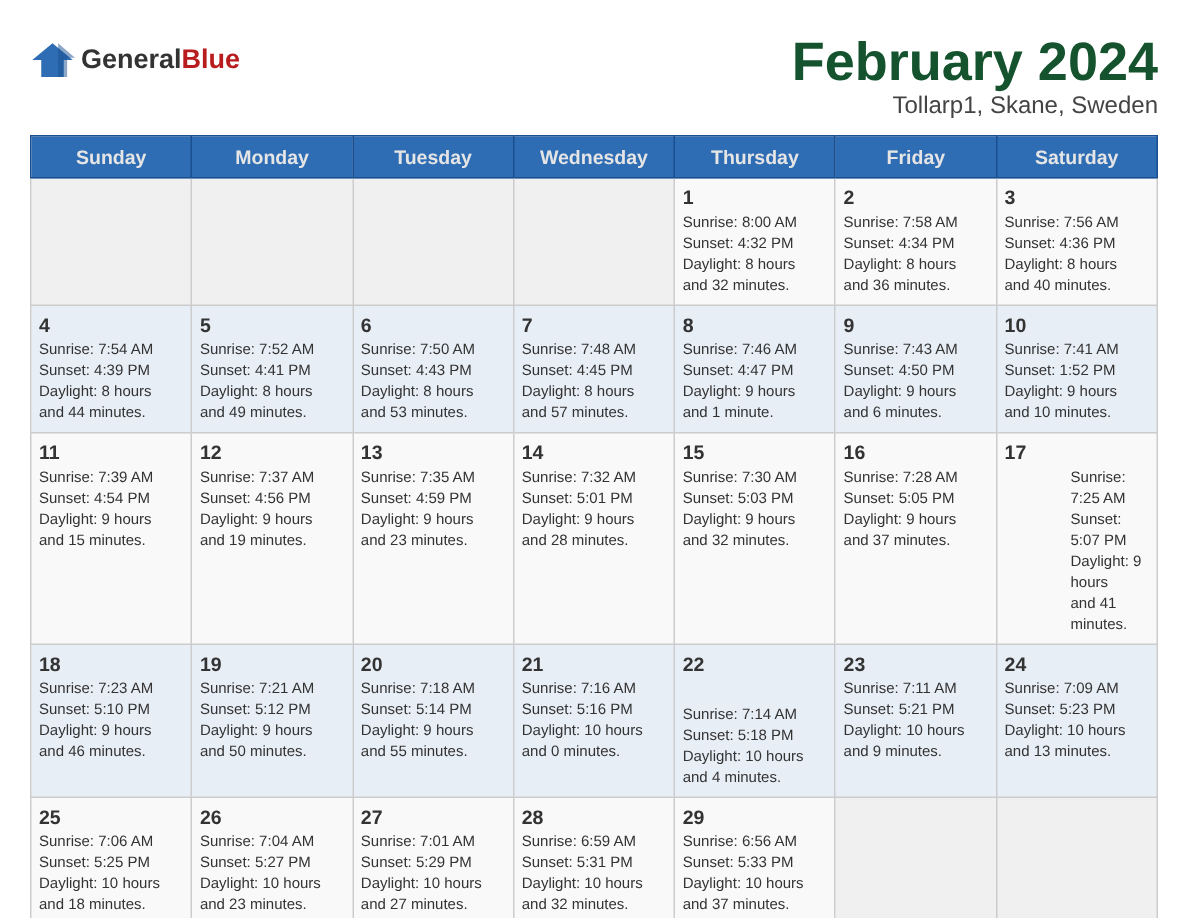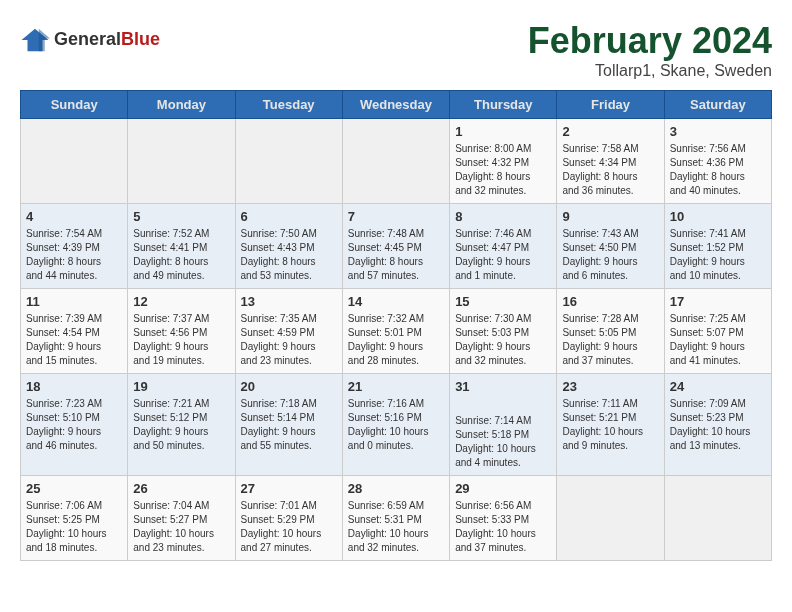--- a/index.html
+++ b/index.html
@@ -238,21 +238,21 @@
         </td>
         <td>
           <span class="day-number">16</span>
           <div class="cell-content" style="white-space: pre-line;">Sunrise: 7:28 AM
 Sunset: 5:05 PM
 Daylight: 9 hours
 and 37 minutes.</div>
         </td>
         <td>
           <span class="day-number">17</span>
-          <div class="cell-content" style="white-space: pre-line;">Sunrise: 7:25 AM
+          <div class="cell-content" style="white-space: pre-line; margin-left: 44px;">Sunrise: 7:25 AM
 Sunset: 5:07 PM
 Daylight: 9 hours
 and 41 minutes.</div>
         </td>
       </tr>
       <tr>
         <td>
           <span class="day-number">18</span>
           <div class="cell-content" style="white-space: pre-line;">Sunrise: 7:23 AM
 Sunset: 5:10 PM
@@ -274,21 +274,21 @@
 and 55 minutes.</div>
         </td>
         <td>
           <span class="day-number">21</span>
           <div class="cell-content" style="white-space: pre-line;">Sunrise: 7:16 AM
 Sunset: 5:16 PM
 Daylight: 10 hours
 and 0 minutes.</div>
         </td>
         <td>
-          <span class="day-number">31</span>
+          <span class="day-number">22</span>
           <div class="cell-content" style="white-space: pre-line; margin-top: 20px;">Sunrise: 7:14 AM
 Sunset: 5:18 PM
 Daylight: 10 hours
 and 4 minutes.</div>
         </td>
         <td>
           <span class="day-number">23</span>
           <div class="cell-content" style="white-space: pre-line;">Sunrise: 7:11 AM
 Sunset: 5:21 PM
 Daylight: 10 hours

